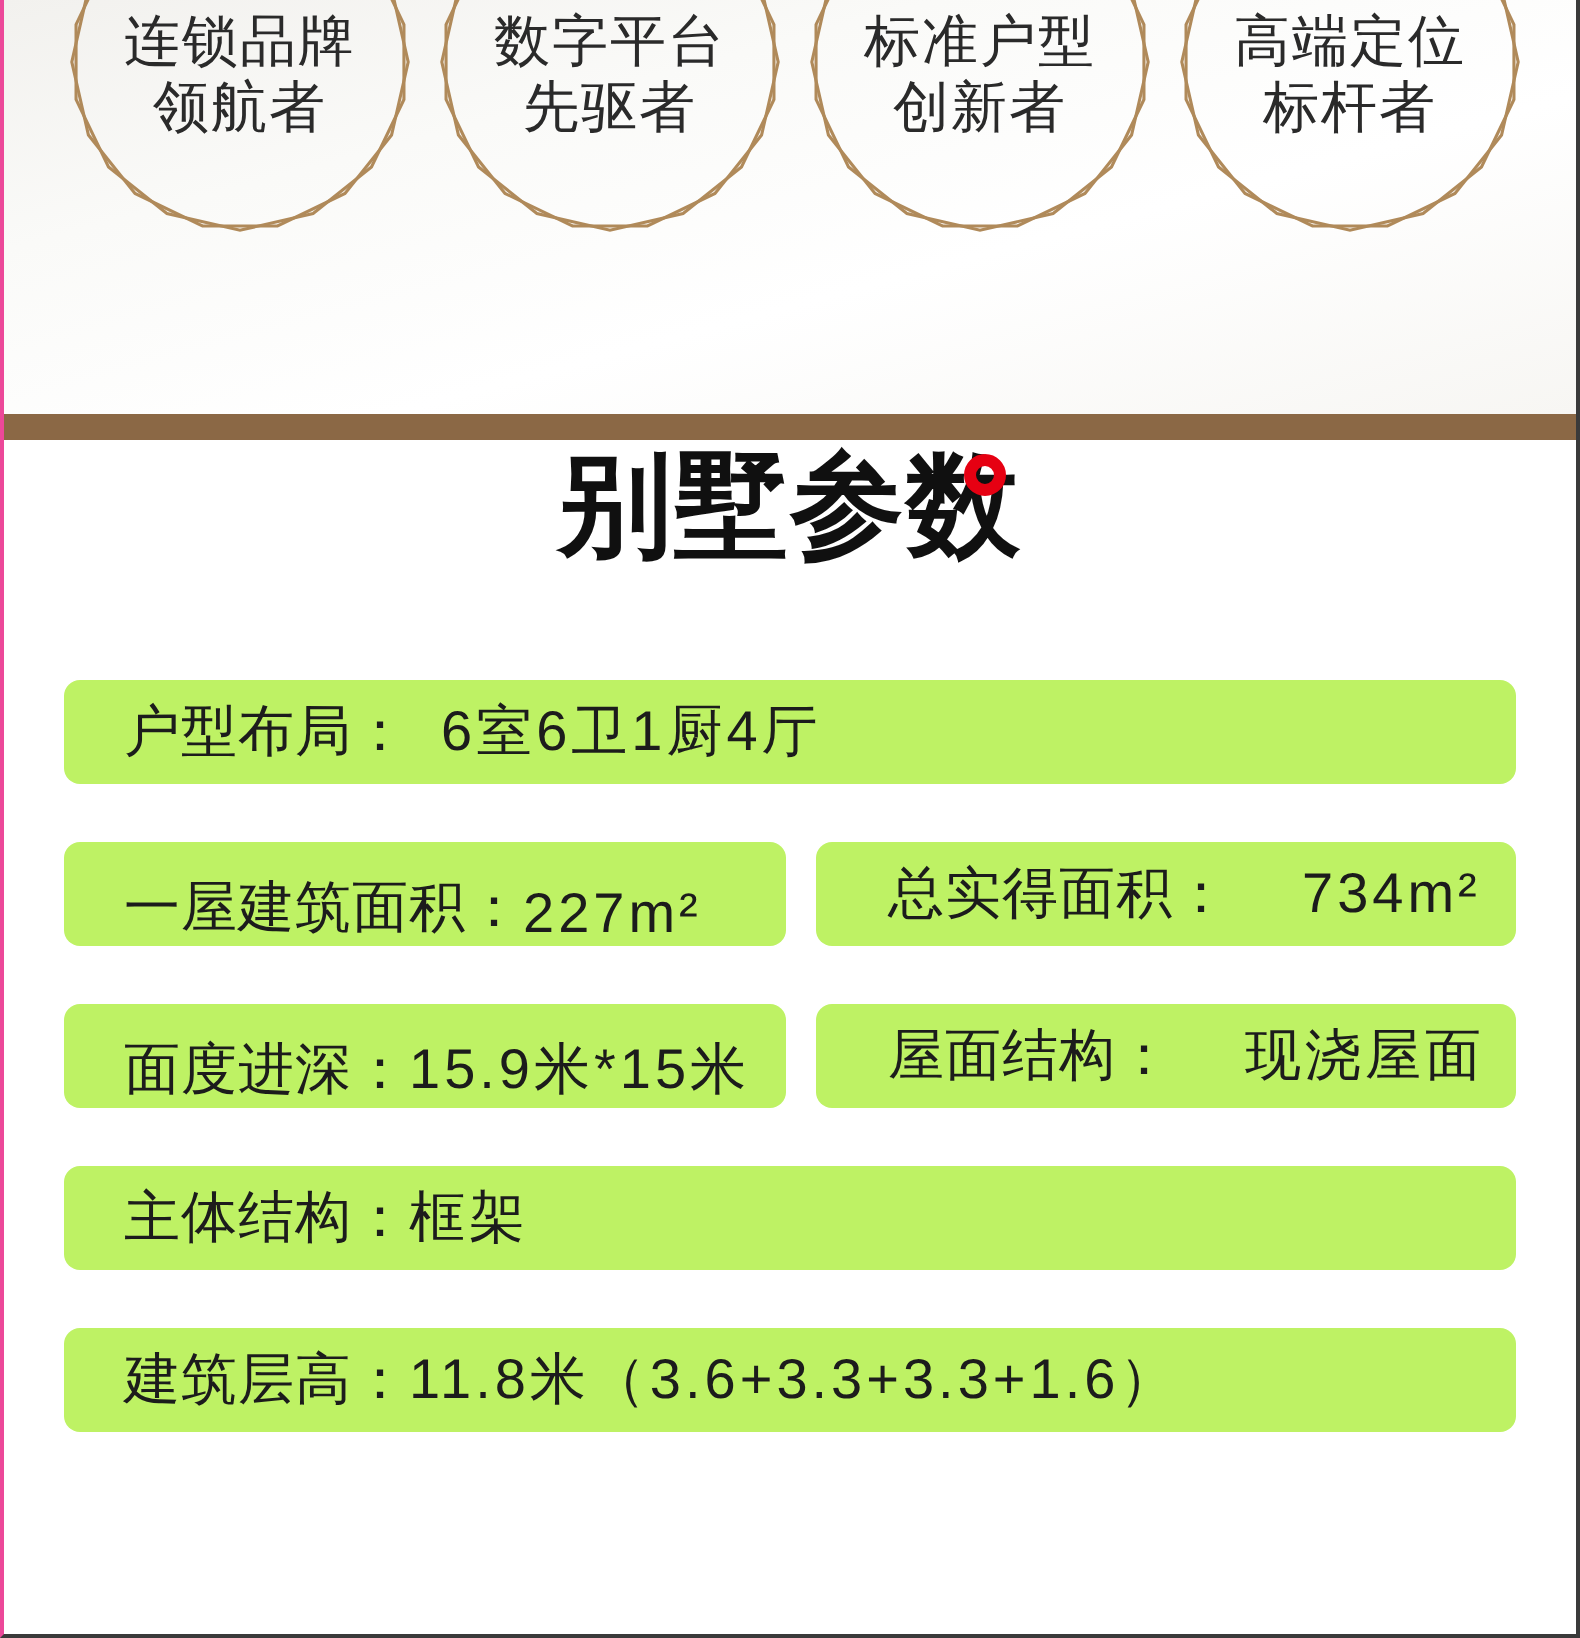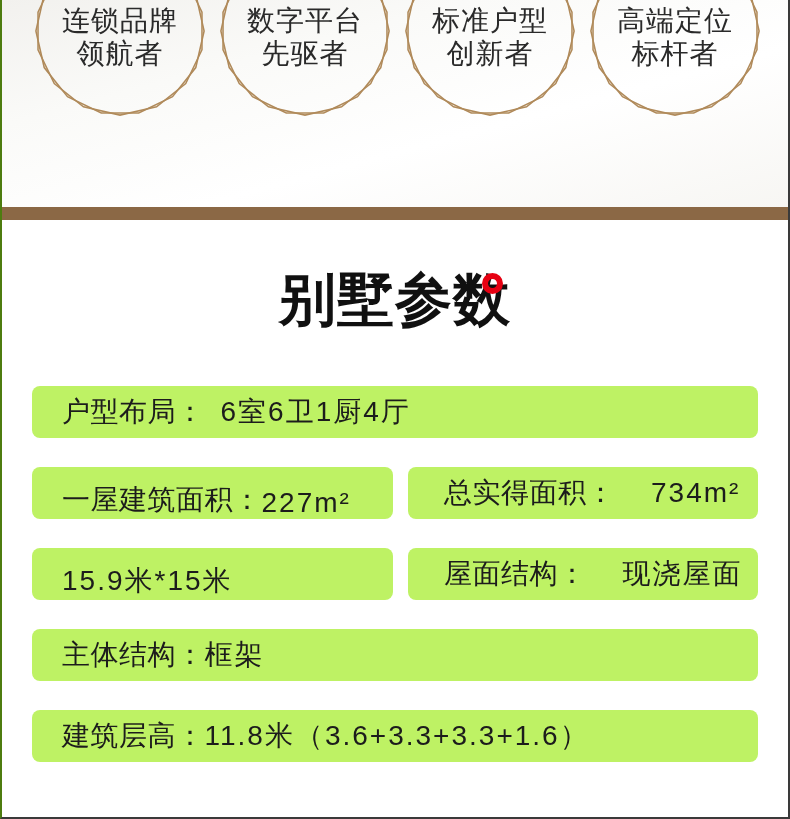--- a/index.html
+++ b/index.html
@@ -6,21 +6,21 @@
   html, body { background: #ffffff; }
   body {
     font-family: "Liberation Sans", "DejaVu Sans", sans-serif;
     width: 790px;
   }
   .page {
     position: relative;
     width: 790px;
     height: 819px;
     background: #ffffff;
-    border-left: 2px solid #4d7c0f;
+    border-left: 2px solid #ec4899;
     border-right: 2px solid #3a3a3a;
     border-bottom: 2px solid #3a3a3a;
     overflow: hidden;
   }
   
   .top-section {
     position: relative;
     height: 207px;
     background: linear-gradient(165deg, #f2f1ee 0%, #fafaf8 30%, #ffffff 62%, #f7f6f3 100%);
     overflow: hidden;
@@ -48,21 +48,21 @@
   .badge-2 { left: 216px; }
   .badge-3 { left: 401px; }
   .badge-4 { left: 586px; }
   
   .brown-bar {
     height: 13px;
     width: 100%;
     background: #8b6845;
   }
   
-  .panel { padding-top: 46px; }
+  .panel { }
   .title-row {
     position: relative;
     text-align: center;
     height: 66px;
   }
   .page-title {
     font-size: 57px;
     line-height: 66px;
     font-weight: 900;
     color: #101010;
@@ -176,20 +176,21 @@
           <span class="p-value">227m²</span>
         </div>
         <div class="p-box p-half-r">
           <span class="p-label">总实得面积：</span>
           <span class="p-value">734m²</span>
         </div>
       </div>
 
       <div class="p-row">
         <div class="p-box p-half-l">
+          <span class="p-label">面度进深：</span>
           <span class="p-value">15.9米*15米</span>
         </div>
         <div class="p-box p-half-r">
           <span class="p-label">屋面结构：</span>
           <span class="p-value">现浇屋面</span>
         </div>
       </div>
 
       <div class="p-row">
         <div class="p-box p-full">

